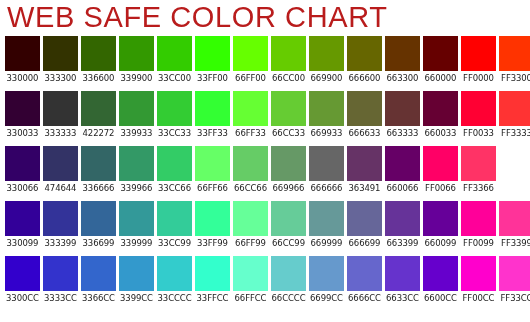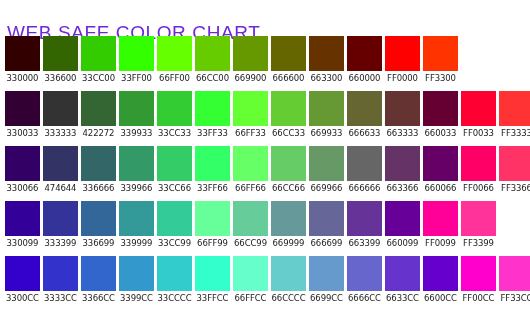--- a/index.html
+++ b/index.html
@@ -16,25 +16,25 @@
   }
   #page {
     position: relative;
     width: 530px;
     height: 322px;
     background: #ffffff;
   }
   #chart-title {
     position: absolute;
     left: 7px;
-    top: 19px;
-    font-size: 19px;
+    top: 3px;
+    font-size: 29px;
     font-weight: 300;
     letter-spacing: 0.6px;
-    color: #6d28d9;
+    color: #b91c1c;
     white-space: nowrap;
     line-height: 28px;
   }
   #swatch-grid {
     position: absolute;
     left: 5px;
     top: 36px;
     width: 540px;
   }
   .swatch-row {
@@ -72,24 +72,32 @@
 
   <div id="chart-title">WEB SAFE COLOR CHART</div>
 
   <div id="swatch-grid">
       <div class="swatch-row">
         <div class="swatch-cell">
           <span class="swatch-chip" style="background-color: rgb(51, 0, 0);"></span>
           <span class="swatch-label">330000</span>
         </div>
         <div class="swatch-cell">
+          <span class="swatch-chip" style="background-color: rgb(51, 51, 0);"></span>
+          <span class="swatch-label">333300</span>
+        </div>
+        <div class="swatch-cell">
           <span class="swatch-chip" style="background-color: rgb(51, 102, 0);"></span>
           <span class="swatch-label">336600</span>
         </div>
         <div class="swatch-cell">
+          <span class="swatch-chip" style="background-color: rgb(51, 153, 0);"></span>
+          <span class="swatch-label">339900</span>
+        </div>
+        <div class="swatch-cell">
           <span class="swatch-chip" style="background-color: rgb(51, 204, 0);"></span>
           <span class="swatch-label">33CC00</span>
         </div>
         <div class="swatch-cell">
           <span class="swatch-chip" style="background-color: rgb(51, 255, 0);"></span>
           <span class="swatch-label">33FF00</span>
         </div>
         <div class="swatch-cell">
           <span class="swatch-chip" style="background-color: rgb(102, 255, 0);"></span>
           <span class="swatch-label">66FF00</span>
@@ -196,42 +204,38 @@
         </div>
         <div class="swatch-cell">
           <span class="swatch-chip" style="background-color: rgb(51, 153, 102);"></span>
           <span class="swatch-label">339966</span>
         </div>
         <div class="swatch-cell">
           <span class="swatch-chip" style="background-color: rgb(51, 204, 102);"></span>
           <span class="swatch-label">33CC66</span>
         </div>
         <div class="swatch-cell">
-          <span class="swatch-chip" style="background-color: rgb(51, 255, 102);"></span>
-          <span class="swatch-label">33FF66</span>
-        </div>
-        <div class="swatch-cell">
           <span class="swatch-chip" style="background-color: rgb(102, 255, 102);"></span>
           <span class="swatch-label">66FF66</span>
         </div>
         <div class="swatch-cell">
           <span class="swatch-chip" style="background-color: rgb(102, 204, 102);"></span>
           <span class="swatch-label">66CC66</span>
         </div>
         <div class="swatch-cell">
           <span class="swatch-chip" style="background-color: rgb(102, 153, 102);"></span>
           <span class="swatch-label">669966</span>
         </div>
         <div class="swatch-cell">
           <span class="swatch-chip" style="background-color: rgb(102, 102, 102);"></span>
           <span class="swatch-label">666666</span>
         </div>
         <div class="swatch-cell">
           <span class="swatch-chip" style="background-color: rgb(102, 51, 102);"></span>
-          <span class="swatch-label">663366</span>
+          <span class="swatch-label">363491</span>
         </div>
         <div class="swatch-cell">
           <span class="swatch-chip" style="background-color: rgb(102, 0, 102);"></span>
           <span class="swatch-label">660066</span>
         </div>
         <div class="swatch-cell">
           <span class="swatch-chip" style="background-color: rgb(255, 0, 102);"></span>
           <span class="swatch-label">FF0066</span>
         </div>
         <div class="swatch-cell">
@@ -254,20 +258,24 @@
         </div>
         <div class="swatch-cell">
           <span class="swatch-chip" style="background-color: rgb(51, 153, 153);"></span>
           <span class="swatch-label">339999</span>
         </div>
         <div class="swatch-cell">
           <span class="swatch-chip" style="background-color: rgb(51, 204, 153);"></span>
           <span class="swatch-label">33CC99</span>
         </div>
         <div class="swatch-cell">
+          <span class="swatch-chip" style="background-color: rgb(51, 255, 153);"></span>
+          <span class="swatch-label">33FF99</span>
+        </div>
+        <div class="swatch-cell">
           <span class="swatch-chip" style="background-color: rgb(102, 255, 153);"></span>
           <span class="swatch-label">66FF99</span>
         </div>
         <div class="swatch-cell">
           <span class="swatch-chip" style="background-color: rgb(102, 204, 153);"></span>
           <span class="swatch-label">66CC99</span>
         </div>
         <div class="swatch-cell">
           <span class="swatch-chip" style="background-color: rgb(102, 153, 153);"></span>
           <span class="swatch-label">669999</span>

